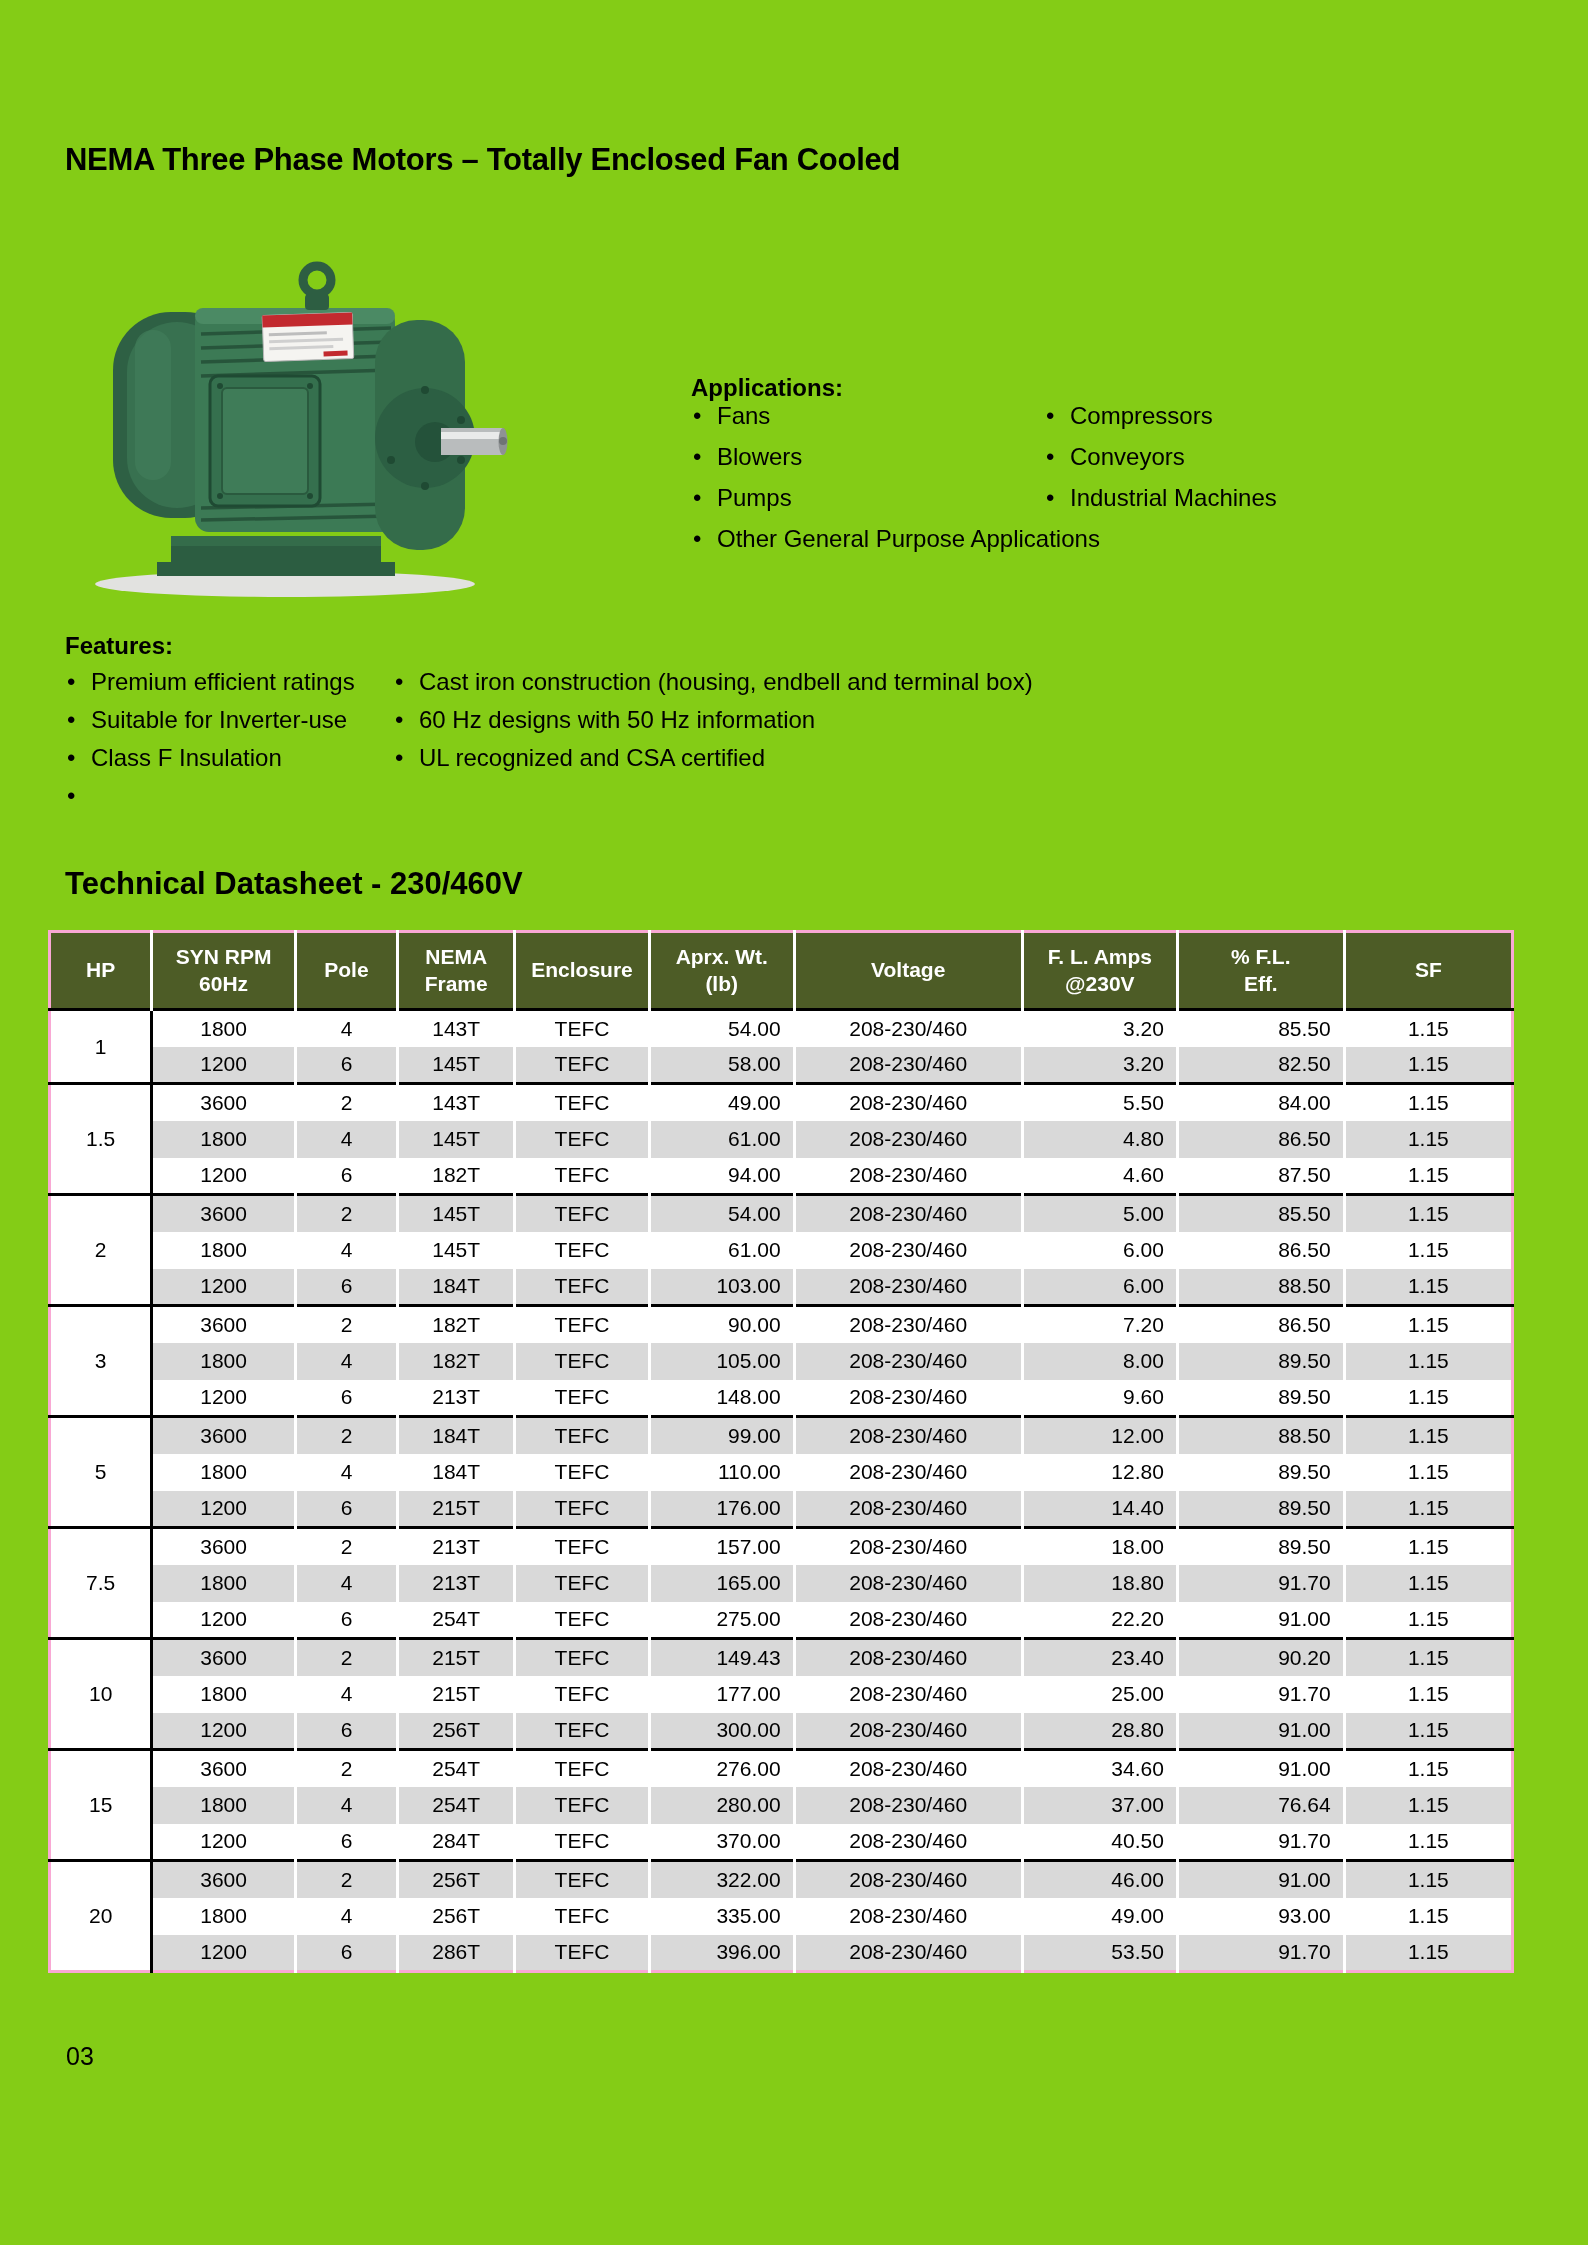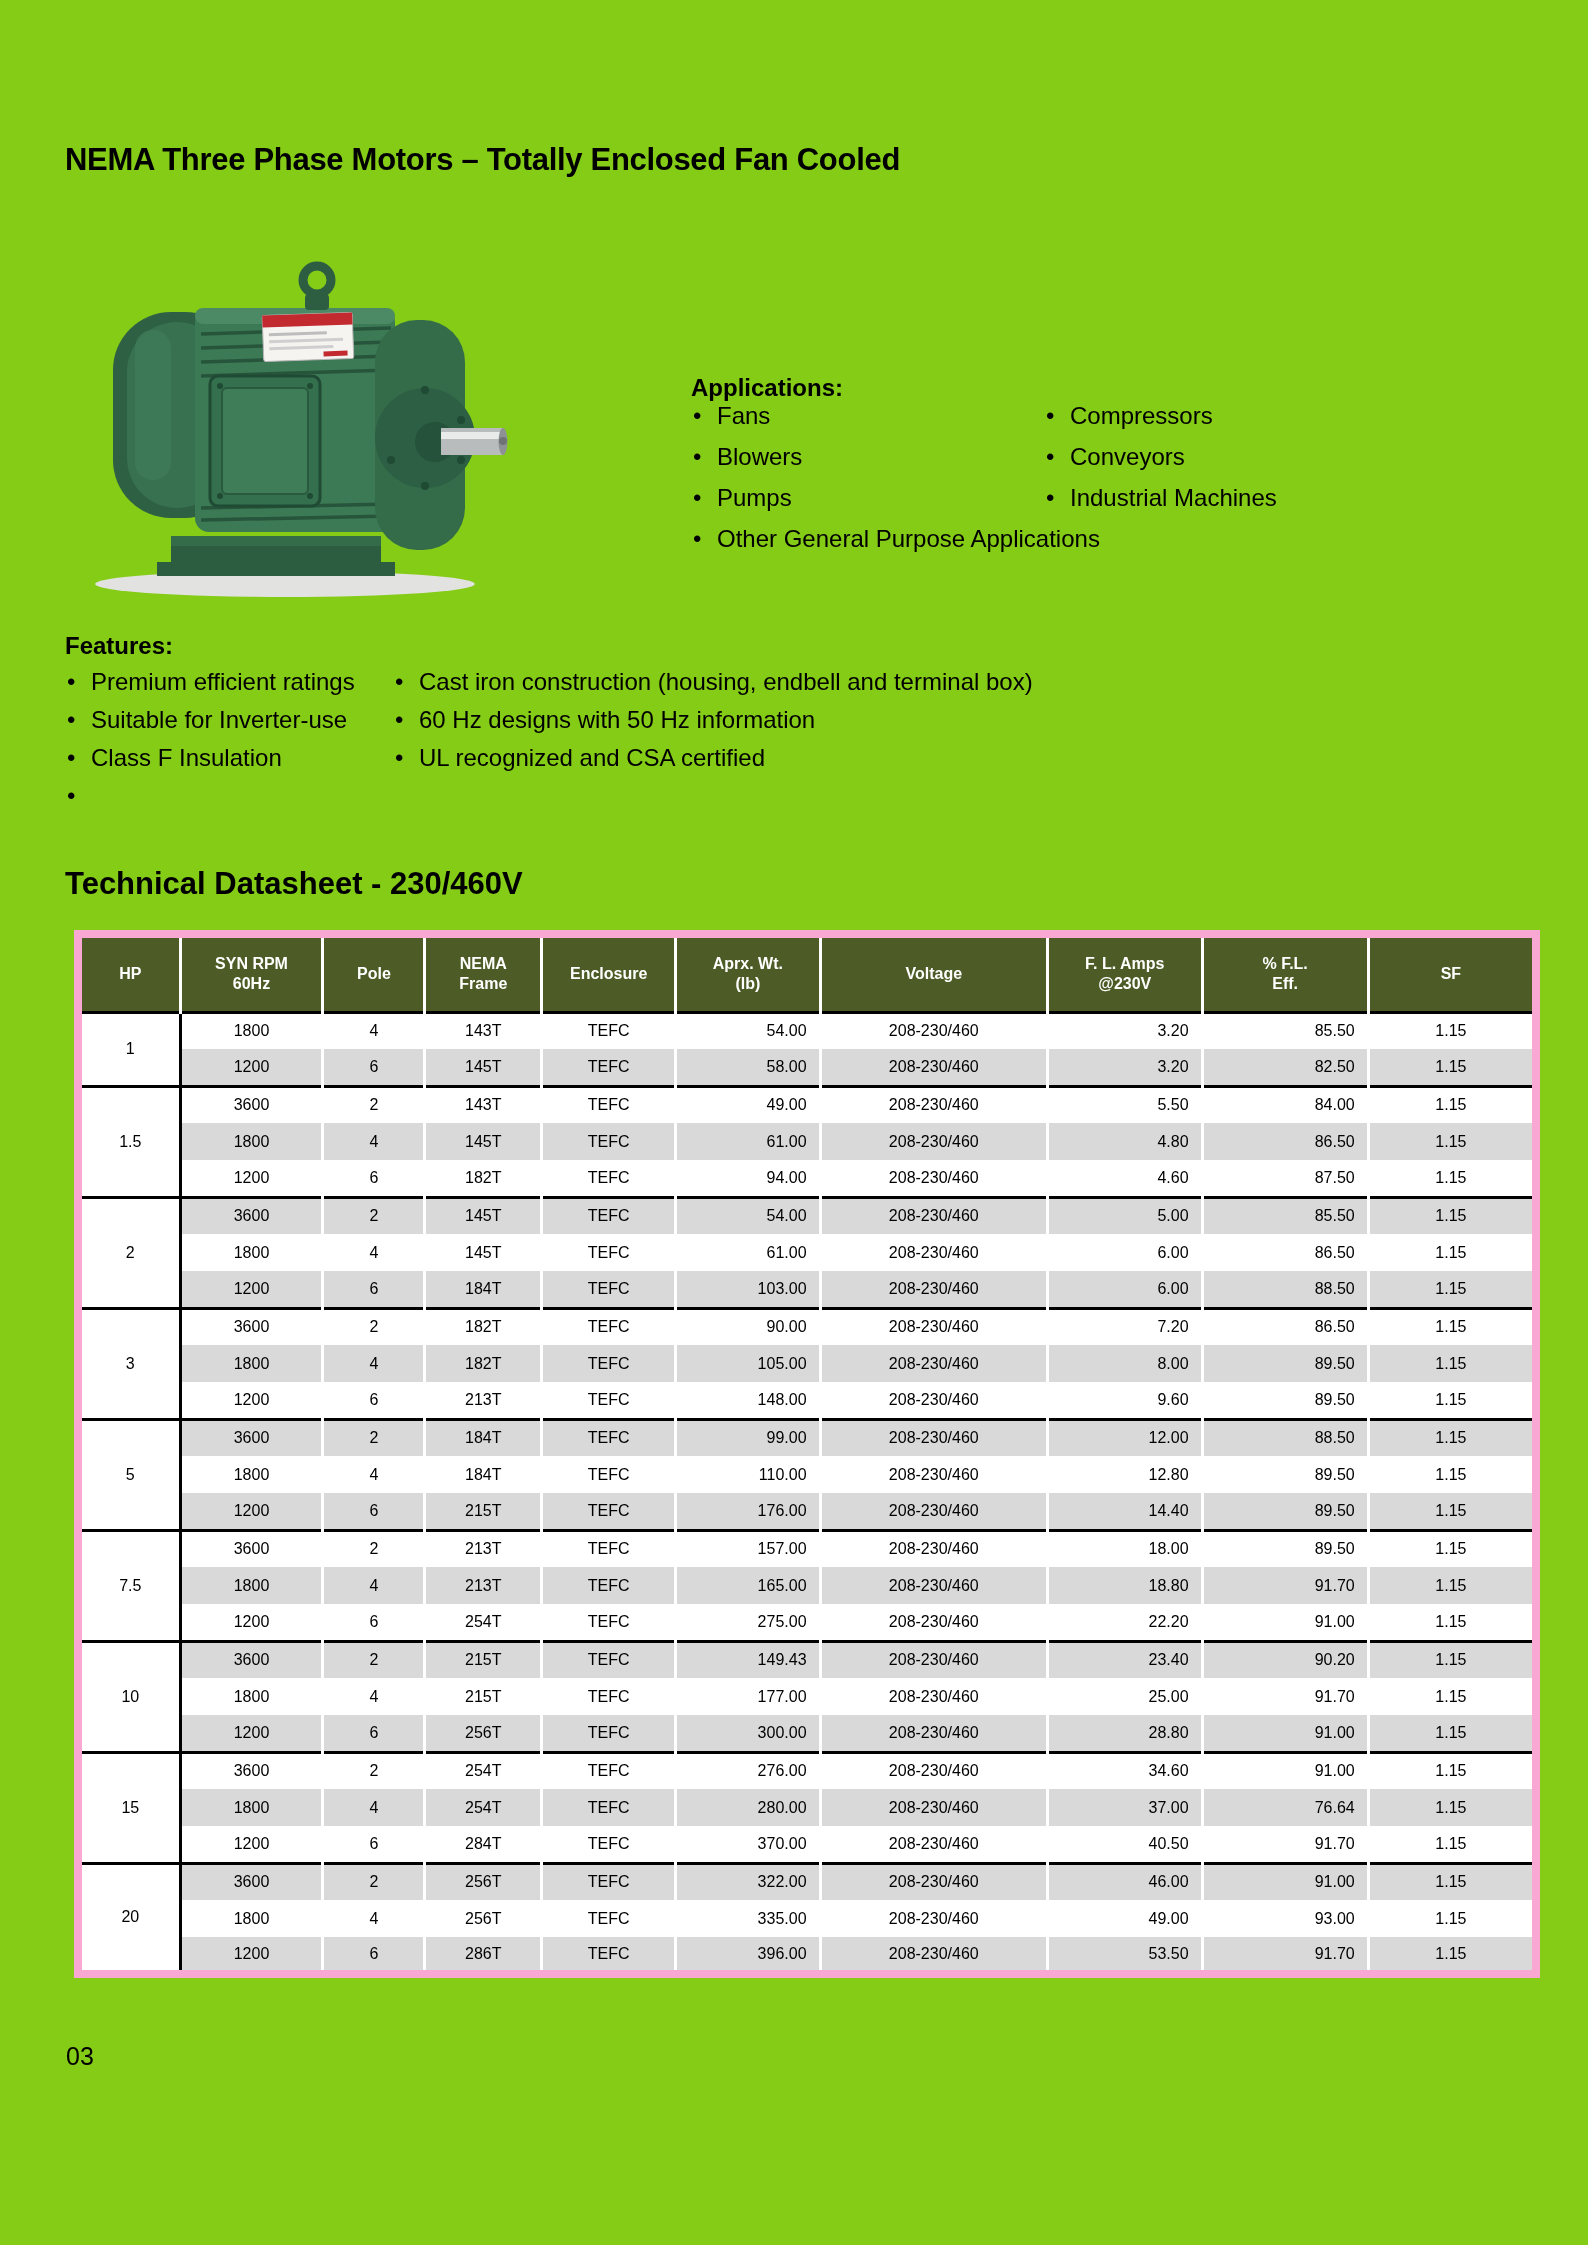--- a/index.html
+++ b/index.html
@@ -26,23 +26,23 @@
   #apps-col2  { left:1046px; top:395px; width:420px; }
 
   #feat-head  { left:65px;  top:630px; }
   #feat-col1  { left:67px;  top:663px; width:330px; }
   #feat-col2  { left:395px; top:663px; width:650px; }
   #feat-extra { left:67px;  top:777px; width:900px; }
 
   #tech-head  { left:65px; top:864px; font-size:31px; line-height:40px; }
 
   table.spec {
-    position:absolute; left:74px; top:930px; width:1466px;
-    border-collapse:collapse; table-layout:fixed; font-size:16px;
-    border:8px solid #f9a8d4;
+    position:absolute; left:48px; top:930px; width:1466px;
+    border-collapse:collapse; table-layout:fixed; font-size:21px;
+    border:3px solid #f9a8d4;
   }
   .spec thead { border-bottom:3px solid #000; }
   .spec tbody { border-top:3px solid #000; }
   .spec th {
     background:#4D5C26; color:#fff; font-weight:bold; height:78px;
     text-align:center; vertical-align:middle; white-space:pre-line;
     line-height:1.25; border-right:3px solid #fff;
   }
   .spec th:last-child { border-right:none;text-align:center; }
   .spec td {

